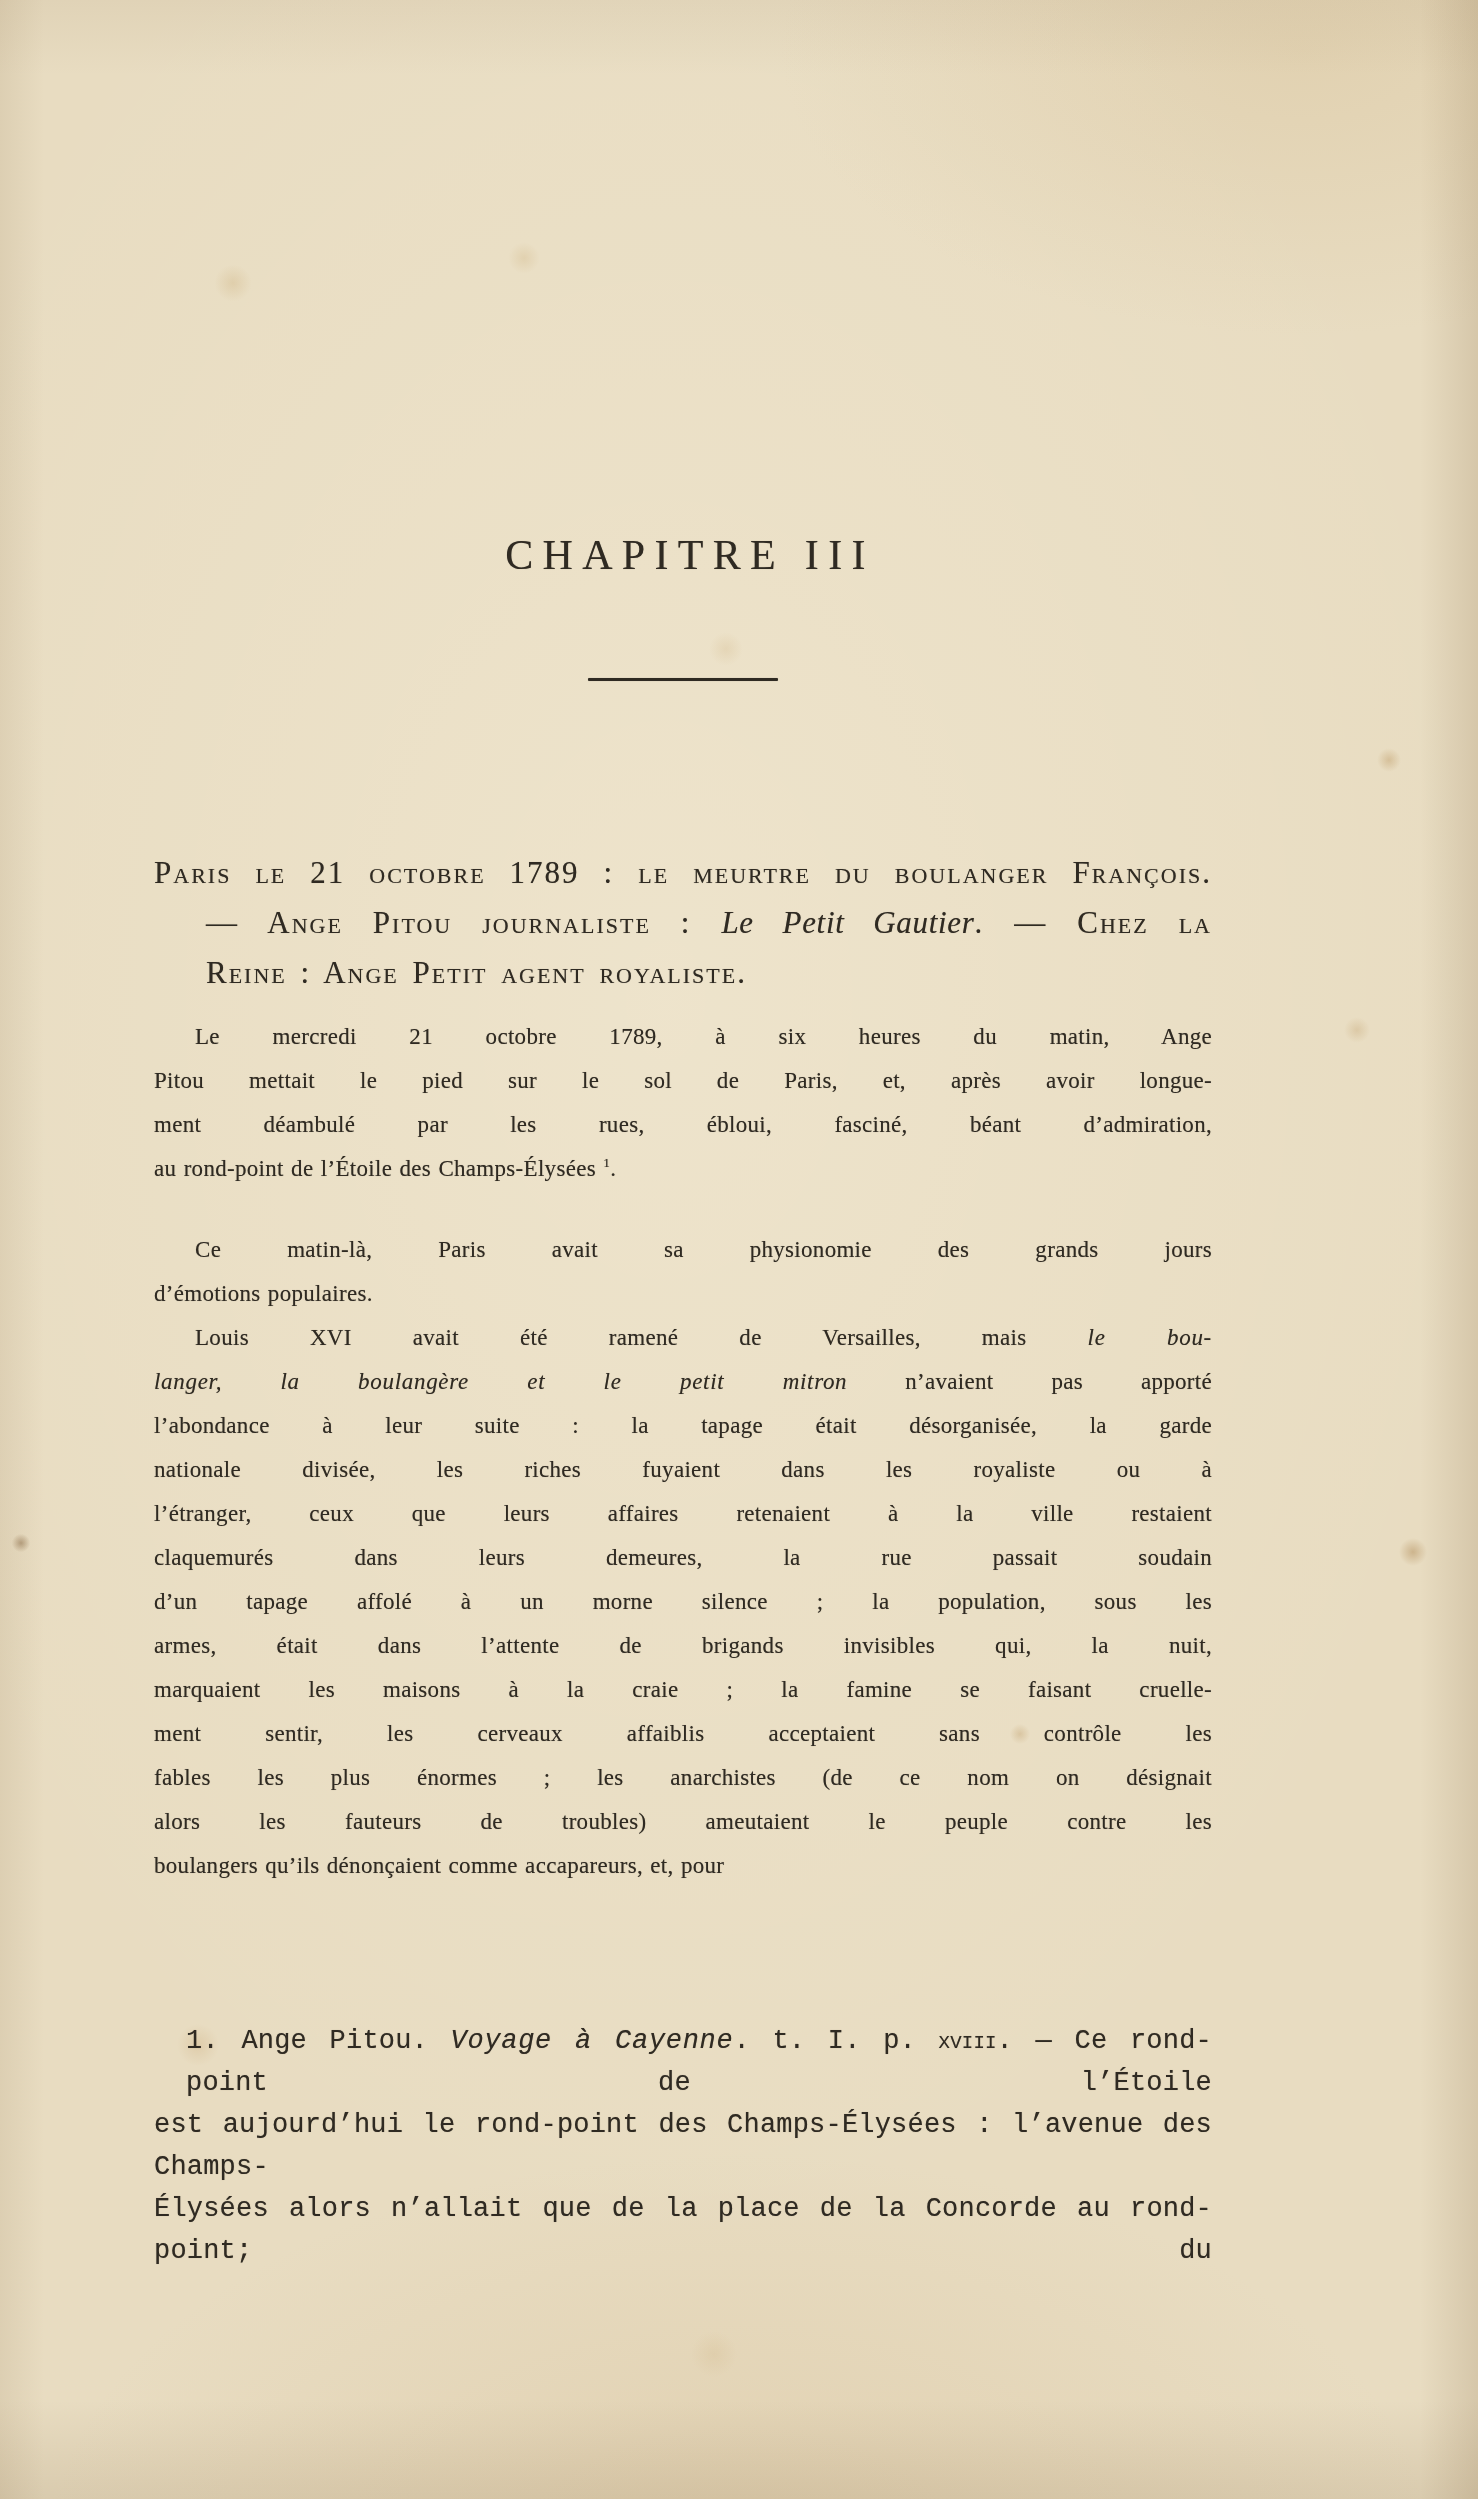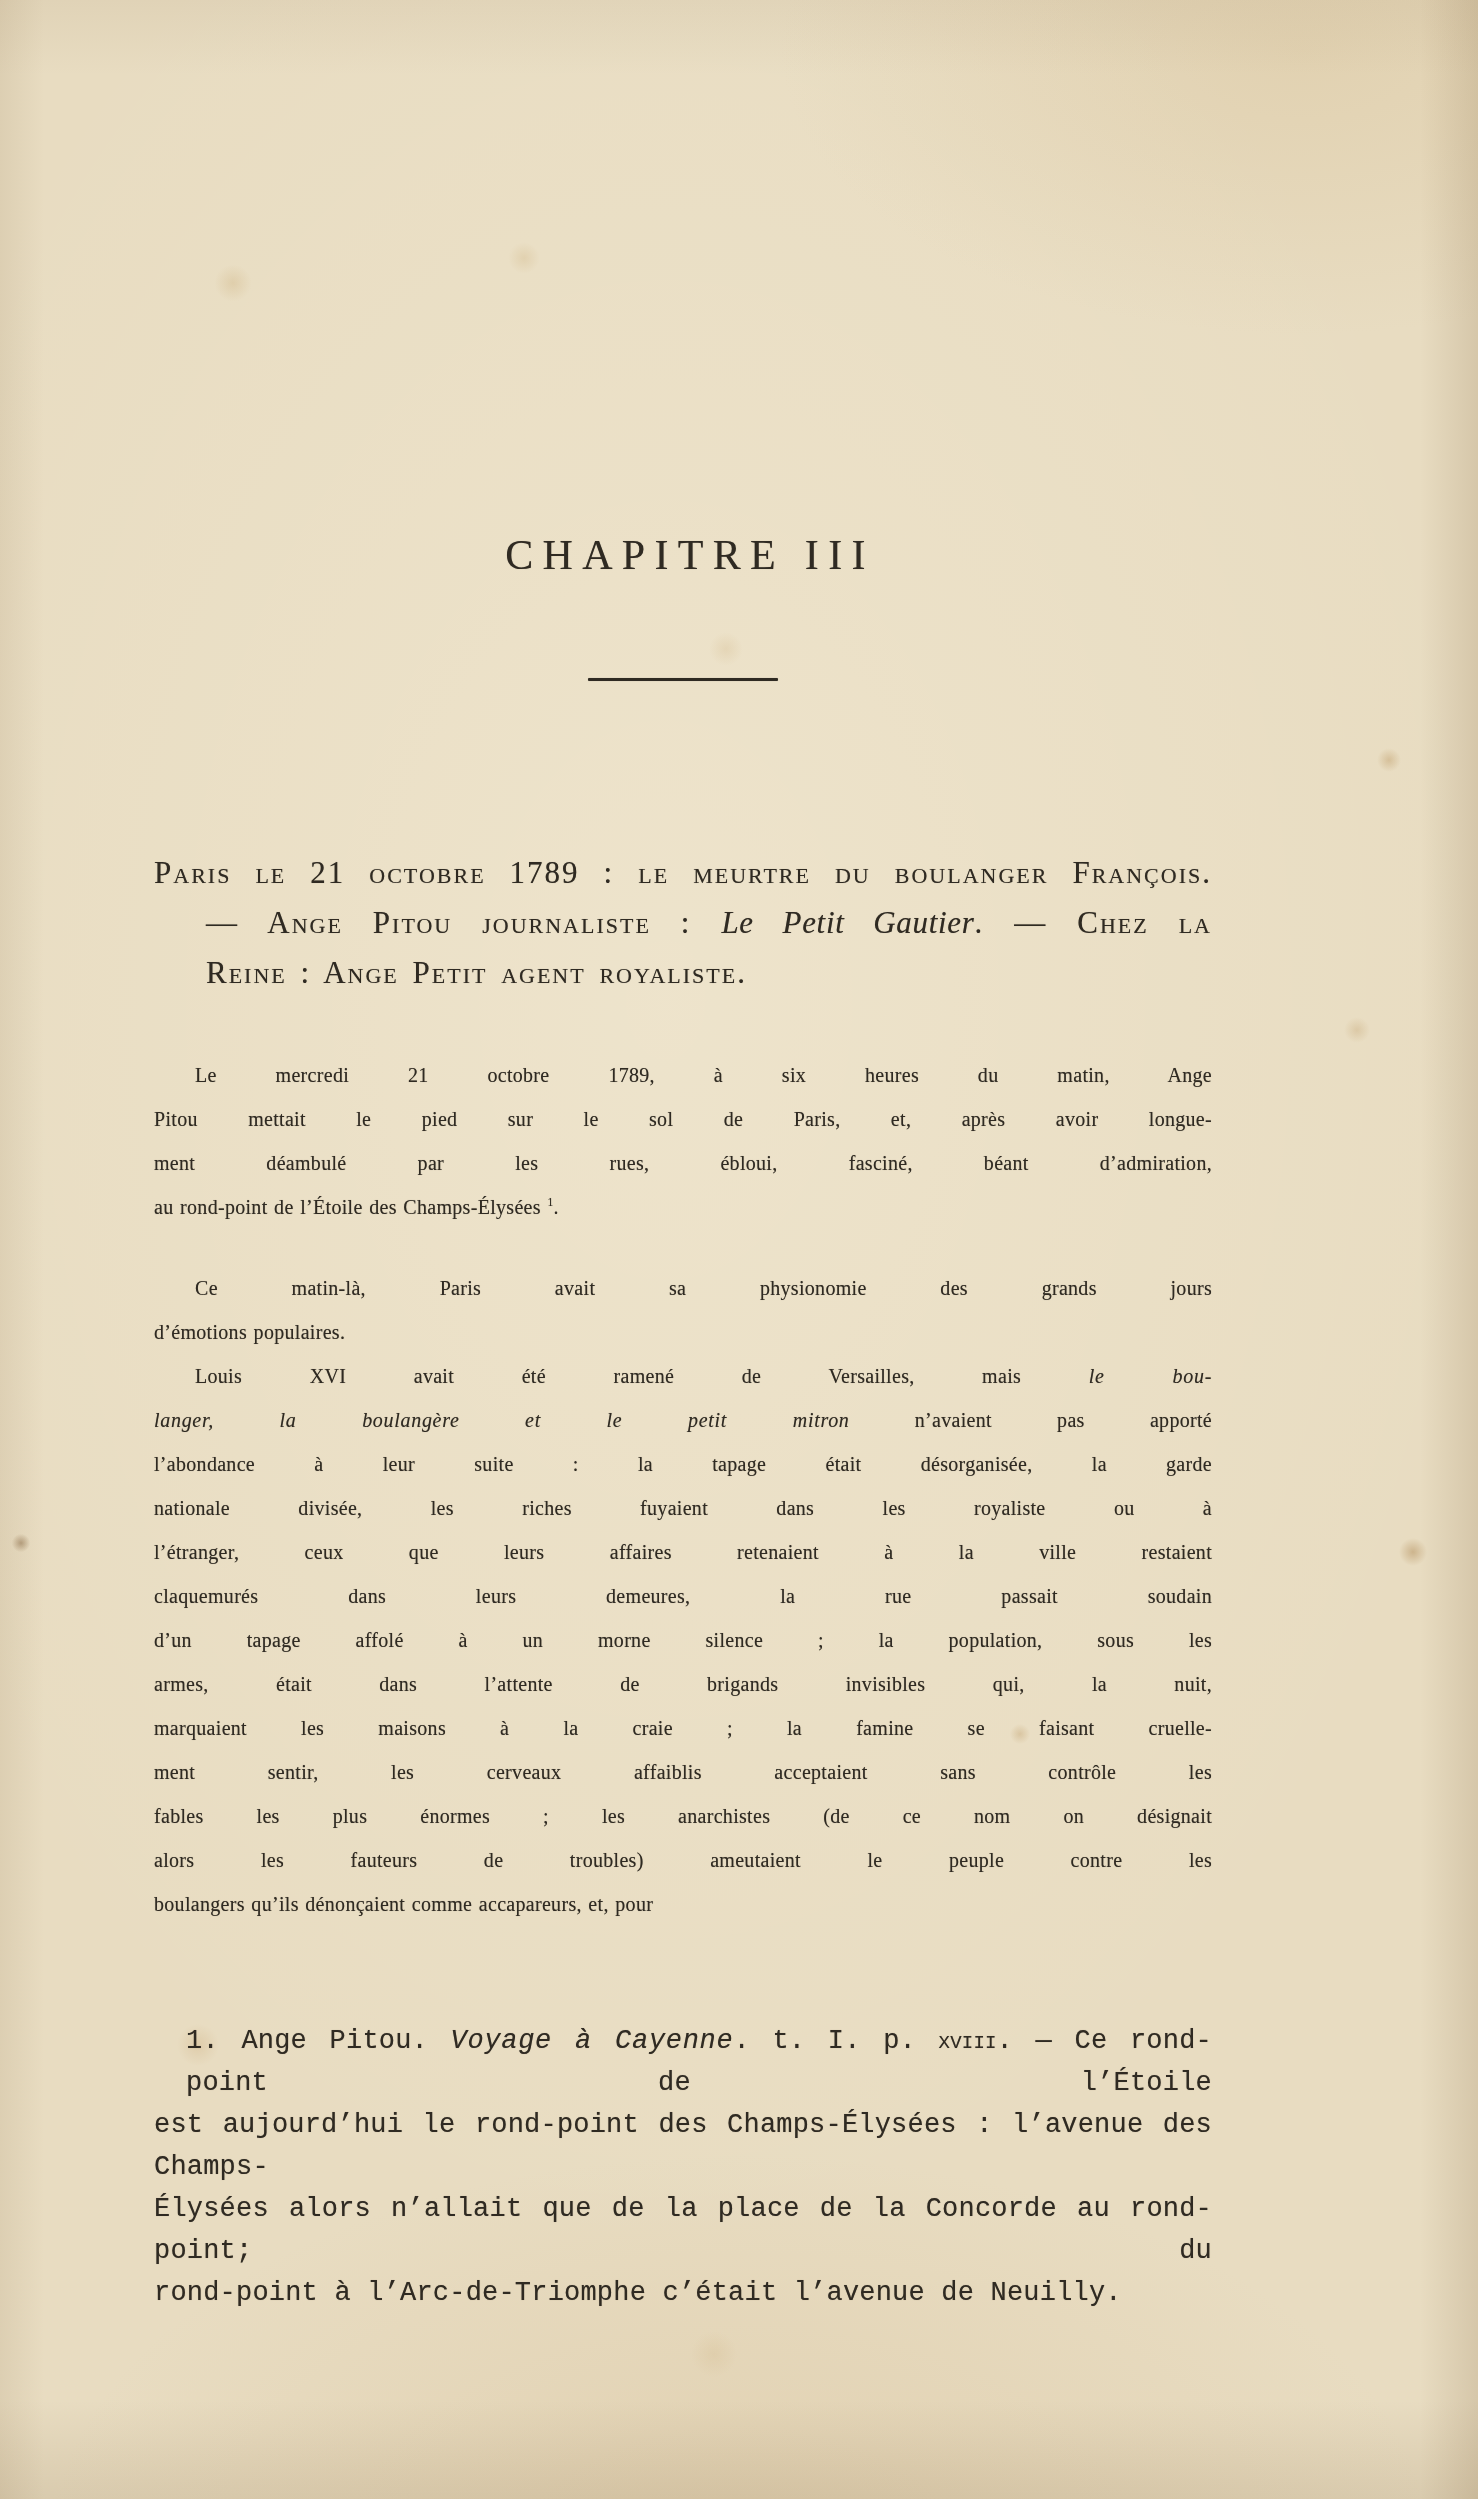--- a/index.html
+++ b/index.html
@@ -44,21 +44,21 @@
   .title-rule{
     position:absolute;top:678px;left:50%;width:190px;height:3.3px;
     transform:translateX(-50%);
     background:var(--ink,#2f2a22);border-radius:1.3px;
     box-shadow:0 0 0.7px rgba(45,40,32,0.6);
   }
   section{position:absolute;left:0;width:100%;}
   .summary{top:848px;font-size:31px;letter-spacing:2px;word-spacing:4px;}
   .summary .line{line-height:50px;font-variant:small-caps;}
   .summary .line.ind{padding-left:52px;}
-  .body-text{top:1053px;font-size:20px;letter-spacing:0.3px;word-spacing:1.3px;}
+  .body-text{top:1015px;font-size:23px;letter-spacing:0.3px;word-spacing:1.3px;}
   .body-text .line{line-height:44px;}
   .body-text .line.ind{padding-left:41px;}
   .para.gap{margin-top:37px;}
   .footnote{top:2020px;font-size:27px;letter-spacing:0.2px;font-family:Liberation Mono, monospace;}
   .footnote .line{line-height:42px;}
   .footnote .line.ind{padding-left:32px;}
   .line{white-space:normal;}
   .line.j{text-align:justify;text-align-last:justify;}
   .seg-i{font-style:italic;letter-spacing:0.7px;}
   .seg-sc{font-variant:small-caps;}
@@ -101,17 +101,16 @@
           <div class="line j"><span class="seg-n">ment sentir, les cerveaux affaiblis acceptaient sans contrôle les</span></div>
           <div class="line j"><span class="seg-n">fables les plus énormes ; les anarchistes (de ce nom on désignait</span></div>
           <div class="line j"><span class="seg-n">alors les fauteurs de troubles) ameutaient le peuple contre les</span></div>
           <div class="line"><span class="seg-n">boulangers qu’ils dénonçaient comme accapareurs, et, pour</span></div>
         </div>
       </section>
     <section class="footnote" id="footnote">
         <div class="line j ind"><span class="seg-n">1. Ange Pitou. </span><span class="seg-i">Voyage à Cayenne</span><span class="seg-n">. t. I. p. </span><span class="seg-sc">xviii</span><span class="seg-n">. — Ce rond-point de l’Étoile</span></div>
         <div class="line j"><span class="seg-n">est aujourd’hui le rond-point des Champs-Élysées : l’avenue des Champs-</span></div>
         <div class="line j"><span class="seg-n">Élysées alors n’allait que de la place de la Concorde au rond-point; du</span></div>
-        <div class="line"><span class="seg-n">rond-point à l’Arc-de-Triomphe c’était l’avenue de Neuilly.</span></div>
       </section>
   </main>
 </div>
 
 
 </body></html>

